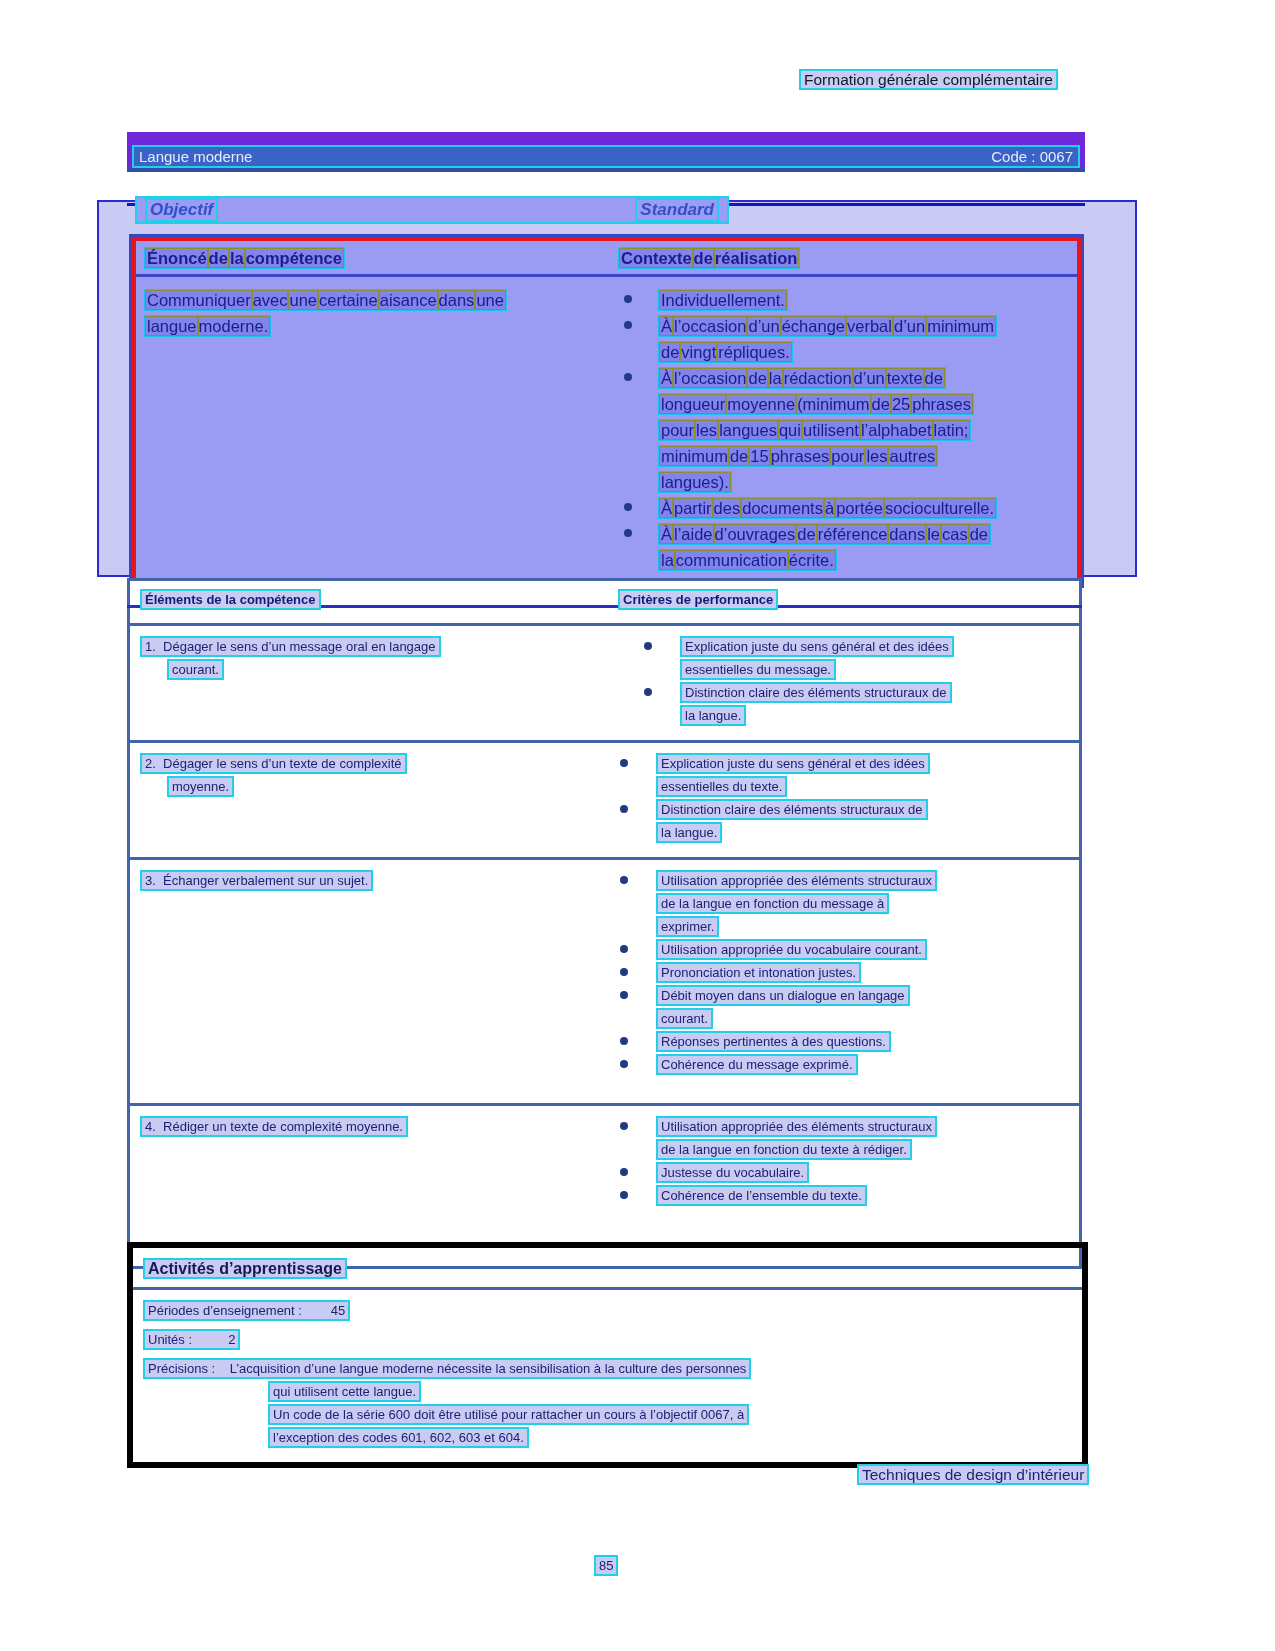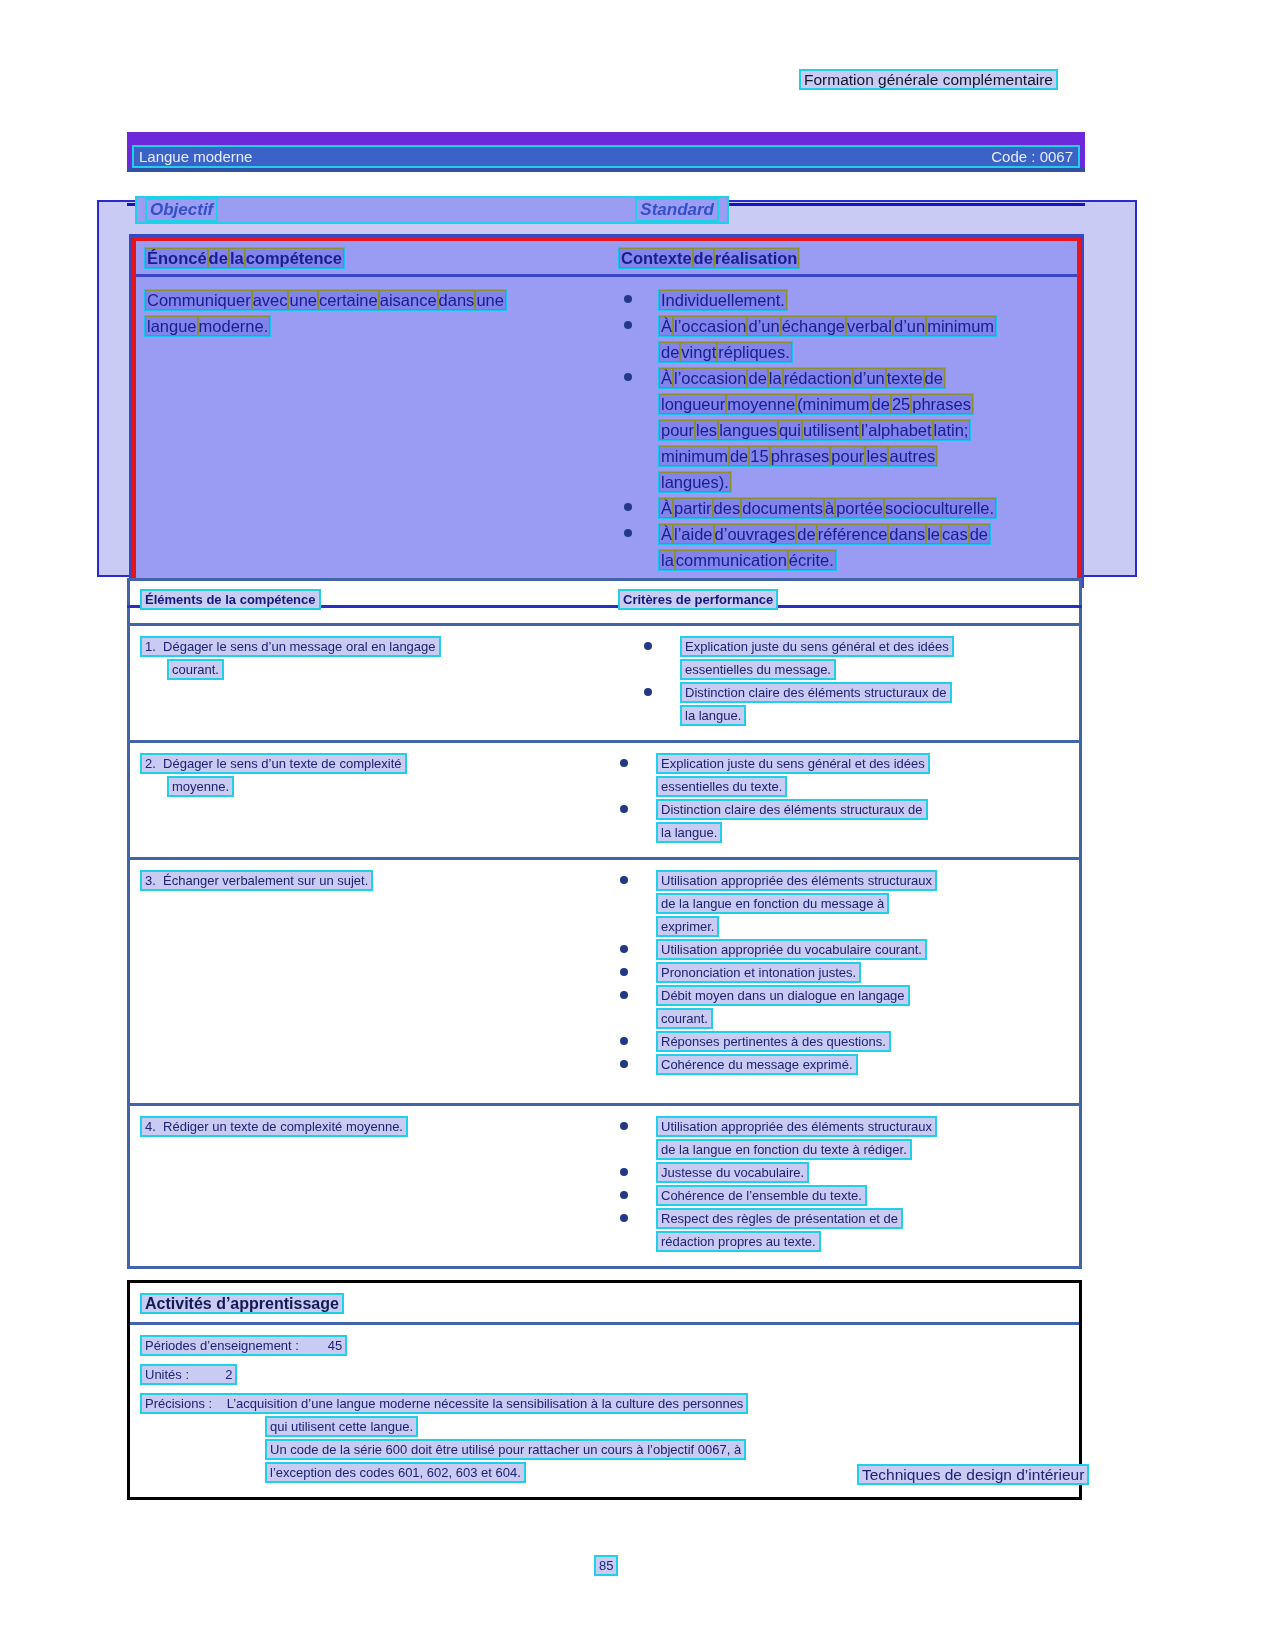--- a/index.html
+++ b/index.html
@@ -57,21 +57,21 @@
   .crit-head{position:relative; height:42px; border-bottom:3px solid #4265aa;}
   .ch-line{position:absolute; left:-3px; right:-3px; top:24px; height:3px; background:#2a2fc4;}
   .crit-head .hl-line{position:absolute; top:8px; font-weight:bold; color:#13197a;}
   .crit-row{display:flex; border-bottom:3px solid #4265aa; padding:10px 0 0 0; overflow:hidden;}
   .crit-row:last-child{border-bottom:none;}
   .elem{width:478px; padding-left:10px; flex:0 0 auto;}
   .elem .hl-line:nth-child(n+2){margin-left:27px;}
   .crit-row .dot{margin-left:2px;}
   .crit-row .bullet-text{margin-left:28px;}
   
-  .activities-box{position:absolute; left:127px; top:1280px; width:949px; border:3px solid #000000;}
+  .activities-box{position:absolute; left:127px; top:1242px; width:949px; border:6px solid #000000;}
   .act-head{padding:10px 0 6px 10px; border-bottom:3px solid #4265aa;}
   .act-head .hl-line{font-weight:bold; font-size:16px; color:#141a55;}
   .act-body{padding:10px 0 12px 10px;}
   .act-lines .hl-line{margin-bottom:8px;}
   .act-prec .hl-line:nth-child(n+2){margin-left:125px;}
   
   .footer-note{position:absolute; left:857px; top:1464px; font-size:15.5px;}
   .page-num{position:absolute; left:594px; top:1555px;}
 </style>
 </head>
@@ -270,27 +270,20 @@
             <div class="bullet-text">
               <div class="hl-line">Justesse du vocabulaire.</div>
             </div>
           </div>
           <div class="bullet-item">
             <span class="dot"></span>
             <div class="bullet-text">
               <div class="hl-line">Cohérence de l’ensemble du texte.</div>
             </div>
           </div>
-          <div class="bullet-item">
-            <span class="dot"></span>
-            <div class="bullet-text">
-              <div class="hl-line">Respect des règles de présentation et de</div>
-              <div class="hl-line">rédaction propres au texte.</div>
-            </div>
-          </div>
         </div>
     </div>
   </div>
 
   <div class="activities-box">
     <div class="act-head">
       <span class="hl-line">Activités d’apprentissage</span>
     </div>
     <div class="act-body">
       <div class="act-lines">

